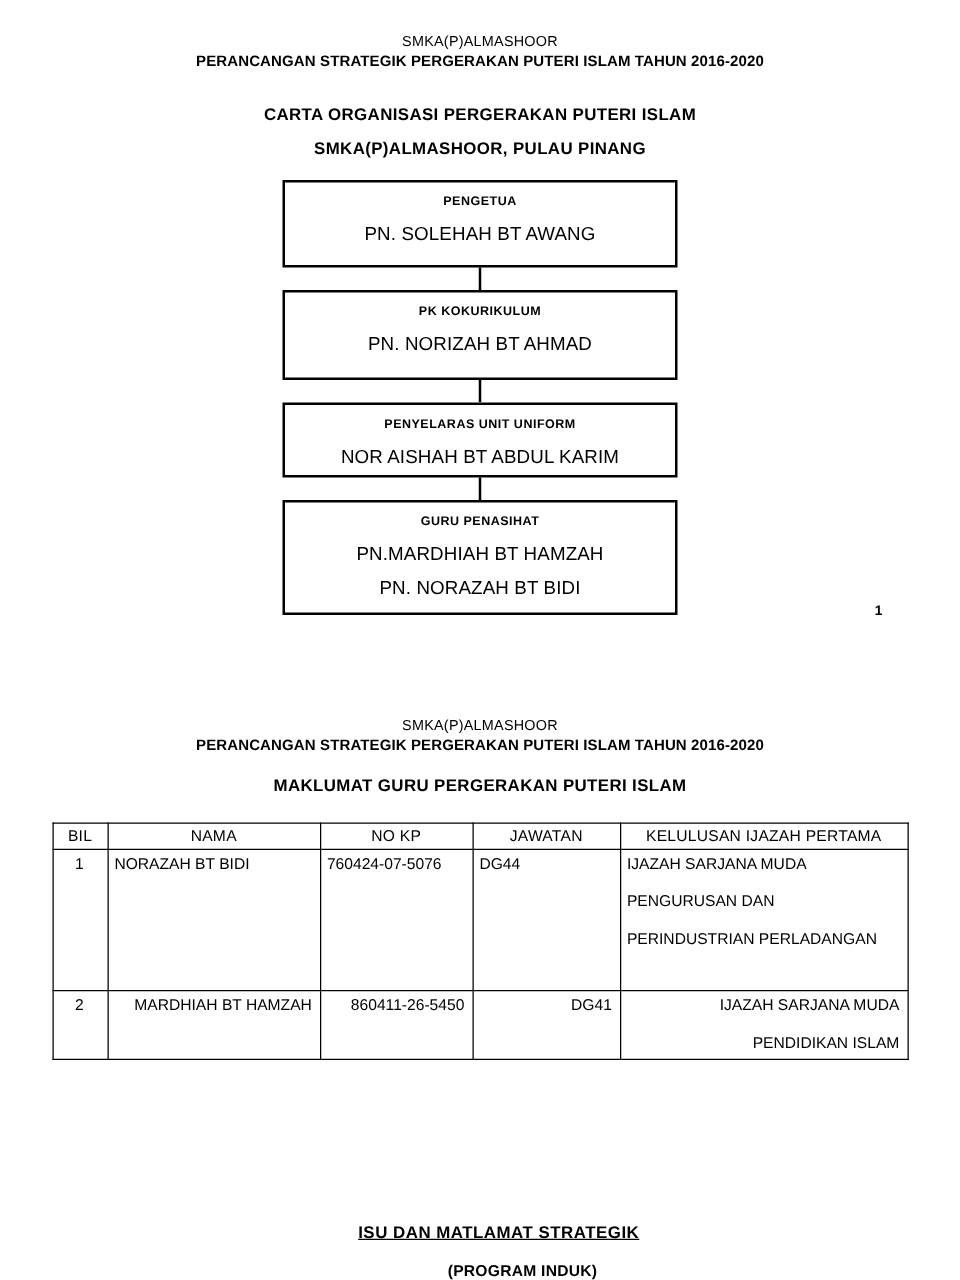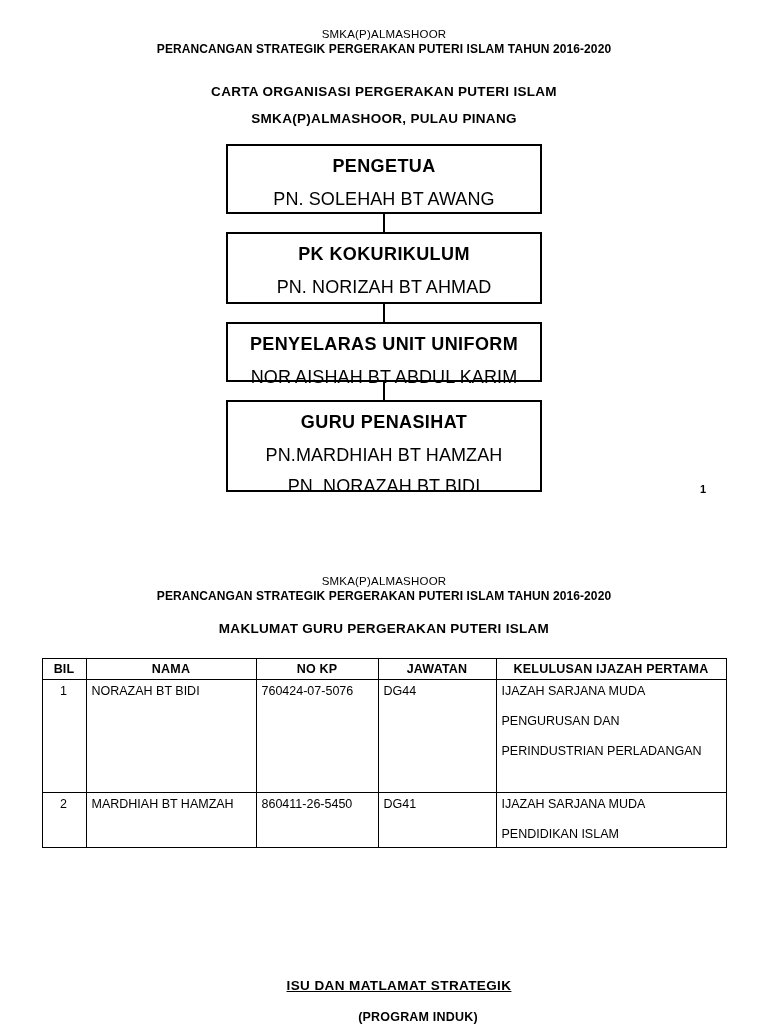--- a/index.html
+++ b/index.html
@@ -59,27 +59,27 @@
   .node {
     box-sizing: border-box;
     border: 2px solid #000;
     width: 316px;
     margin: 0 auto;
     text-align: center;
     background: #fff;
     padding: 10px 4px 12px 4px;
   }
   .node .node-title {
-    font-size: 18px;
+    font-size: 10px;
     font-weight: bold;
     letter-spacing: 0.4px;
     margin-bottom: 12px;
   }
   .node .node-name {
-    font-size: 18px;
+    font-size: 15px;
     letter-spacing: 0.1px;
     margin-bottom: 2px;
   }
   .node .node-name + .node-name { margin-top: 10px; }
 
   .connector {
     width: 2px;
     height: 18px;
     background: #000;
     margin: 0 auto;
@@ -112,30 +112,30 @@
     width: 684px;
     table-layout: fixed;
   }
   table.info th, table.info td {
     border: 1px solid #000;
     font-size: 12.5px;
     vertical-align: top;
     padding: 4px 6px 4px 5px;
   }
   table.info th {
-    font-weight: bold;
+    font-weight: normal;
     text-align: center;
     letter-spacing: 0.2px;
     padding: 3px 4px;
   }
   table.info td.c-bil { text-align: center; }
   .cell-line { margin: 0 0 16px 0; }
   .cell-line:last-child { margin-bottom: 0; }
   .row-1 td { height: 104px; }
-  .row-2 td { height: 46px; }
+  .row-2 td { height: 46px; text-align: right; }
 
   
   .sec3 {
     position: absolute;
     left: 15px;
     top: 978px;
     width: 768px;
     text-align: center;
   }
   .sec3 .isu {

